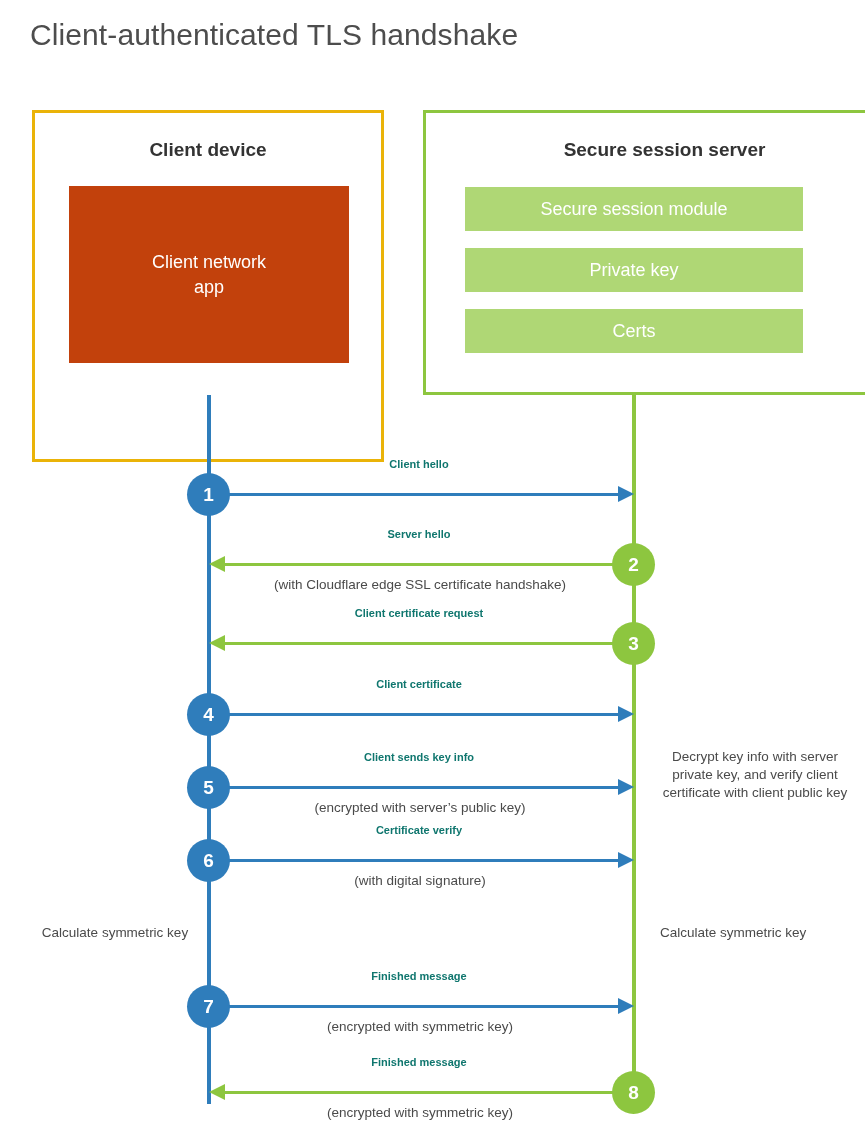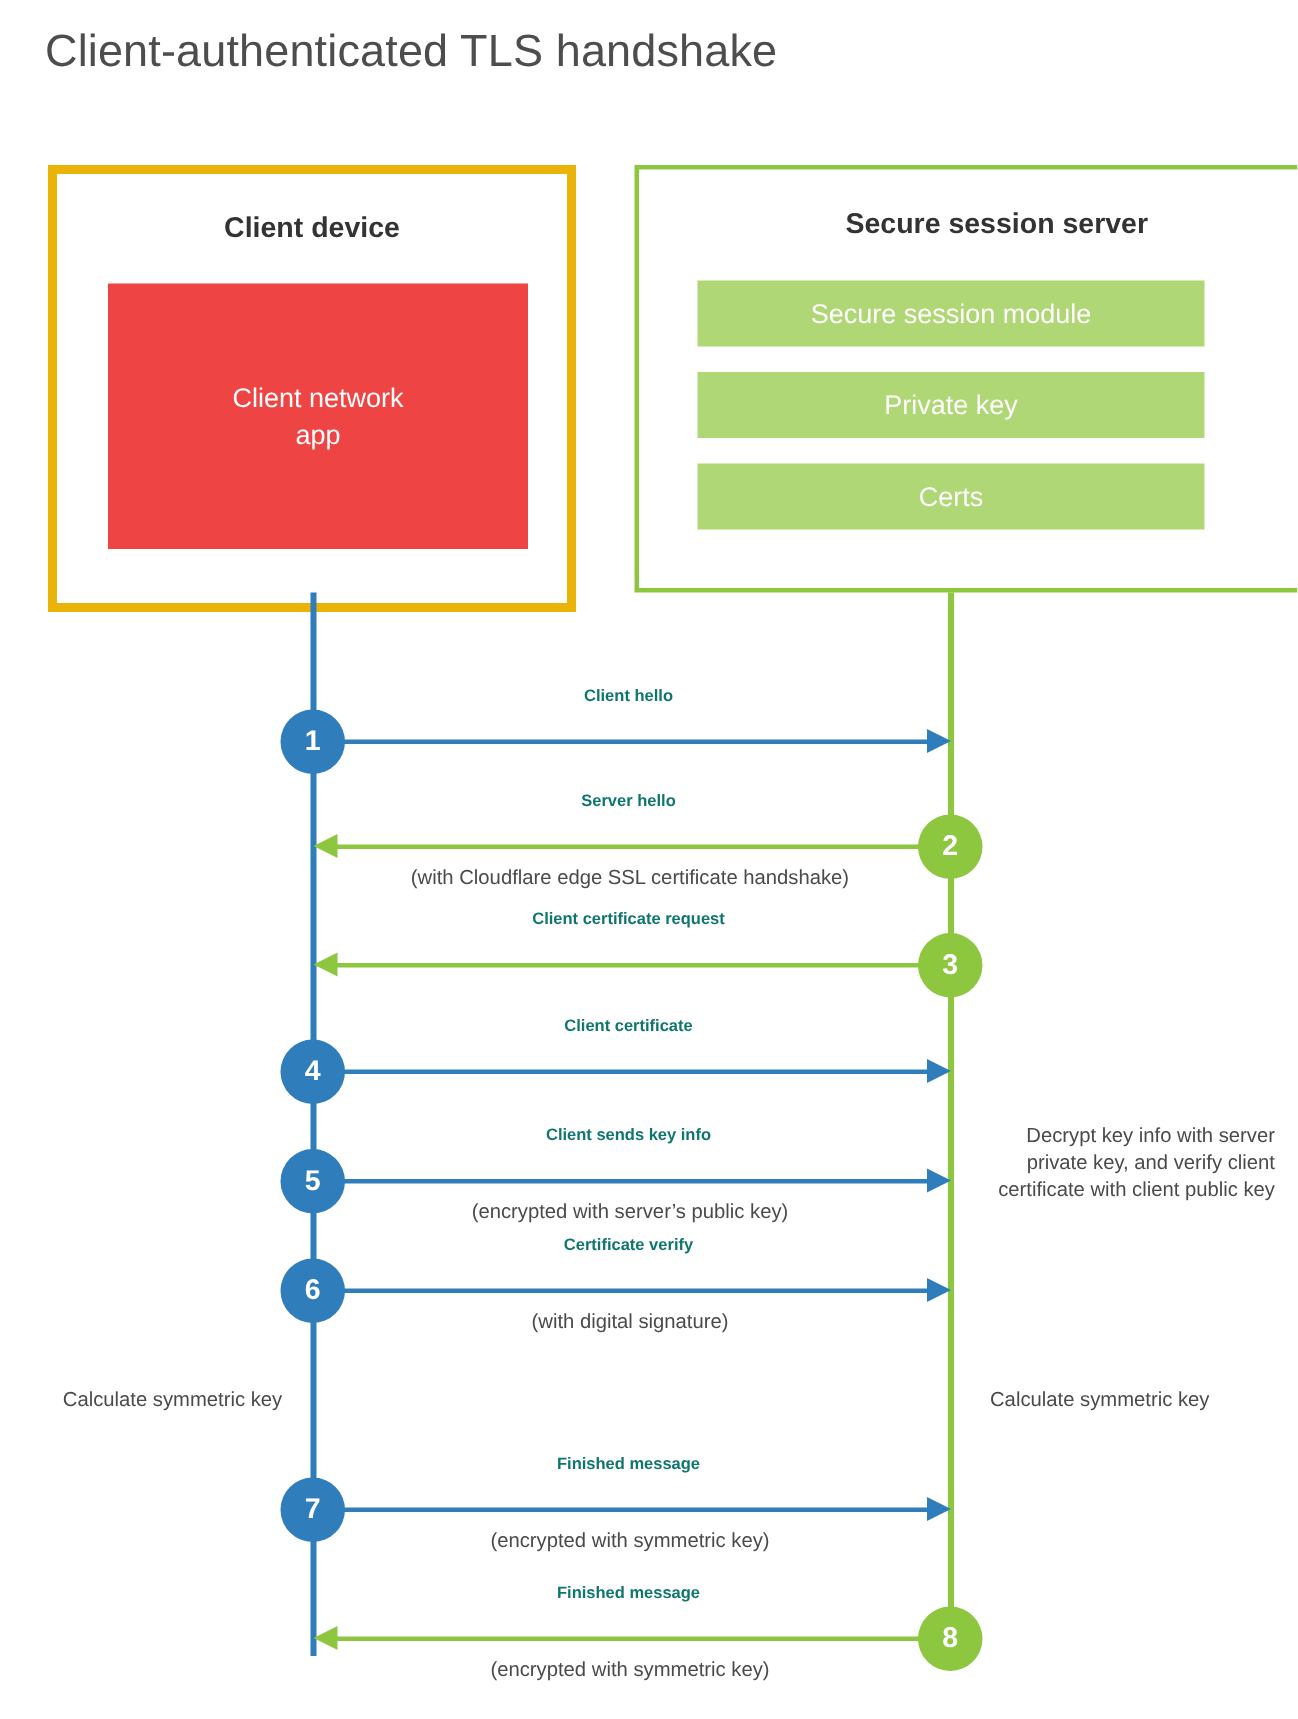--- a/index.html
+++ b/index.html
@@ -35,22 +35,22 @@
   
   .actor-box {
     position: absolute;
     box-sizing: border-box;
     background: #ffffff;
   }
   .actor-box.client {
     left: 32px;
     top: 110px;
     width: 352px;
-    height: 298px;
-    border: 6px solid #eab308;
+    height: 352px;
+    border: 3px solid #eab308;
   }
   .actor-box.server {
     left: 423px;
     top: 110px;
     width: 483px;
     height: 285px;
     border: 3px solid #8dc63f;
   }
   .actor-title {
     position: absolute;
@@ -62,21 +62,21 @@
     font-weight: bold;
     color: #333333;
   }
 
   .client-app-box {
     position: absolute;
     left: 34px;
     top: 73px;
     width: 280px;
     height: 177px;
-    background: #ef4444;
+    background: #c2410c;
     color: #ffffff;
     font-size: 18px;
     line-height: 25px;
     text-align: center;
     display: flex;
     align-items: center;
     justify-content: center;
   }
   .client-app-box span { display: block; }
 
@@ -192,21 +192,21 @@
   .side-note {
     position: absolute;
     font-size: 13.5px;
     line-height: 18px;
     color: #4a4a4a;
   }
   .side-note.note-decrypt {
     left: 660px;
     top: 748px;
     width: 190px;
-    text-align: right;
+    text-align: center;
   }
   .side-note.note-calc-client {
     left: 40px;
     top: 924px;
     width: 150px;
     text-align: center;
   }
   .side-note.note-calc-server {
     left: 660px;
     top: 924px;

